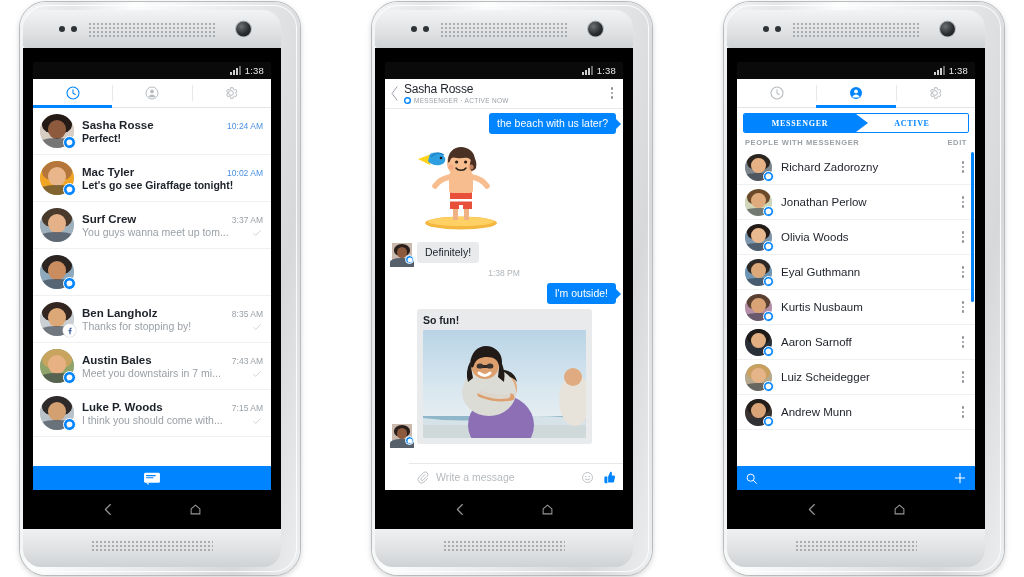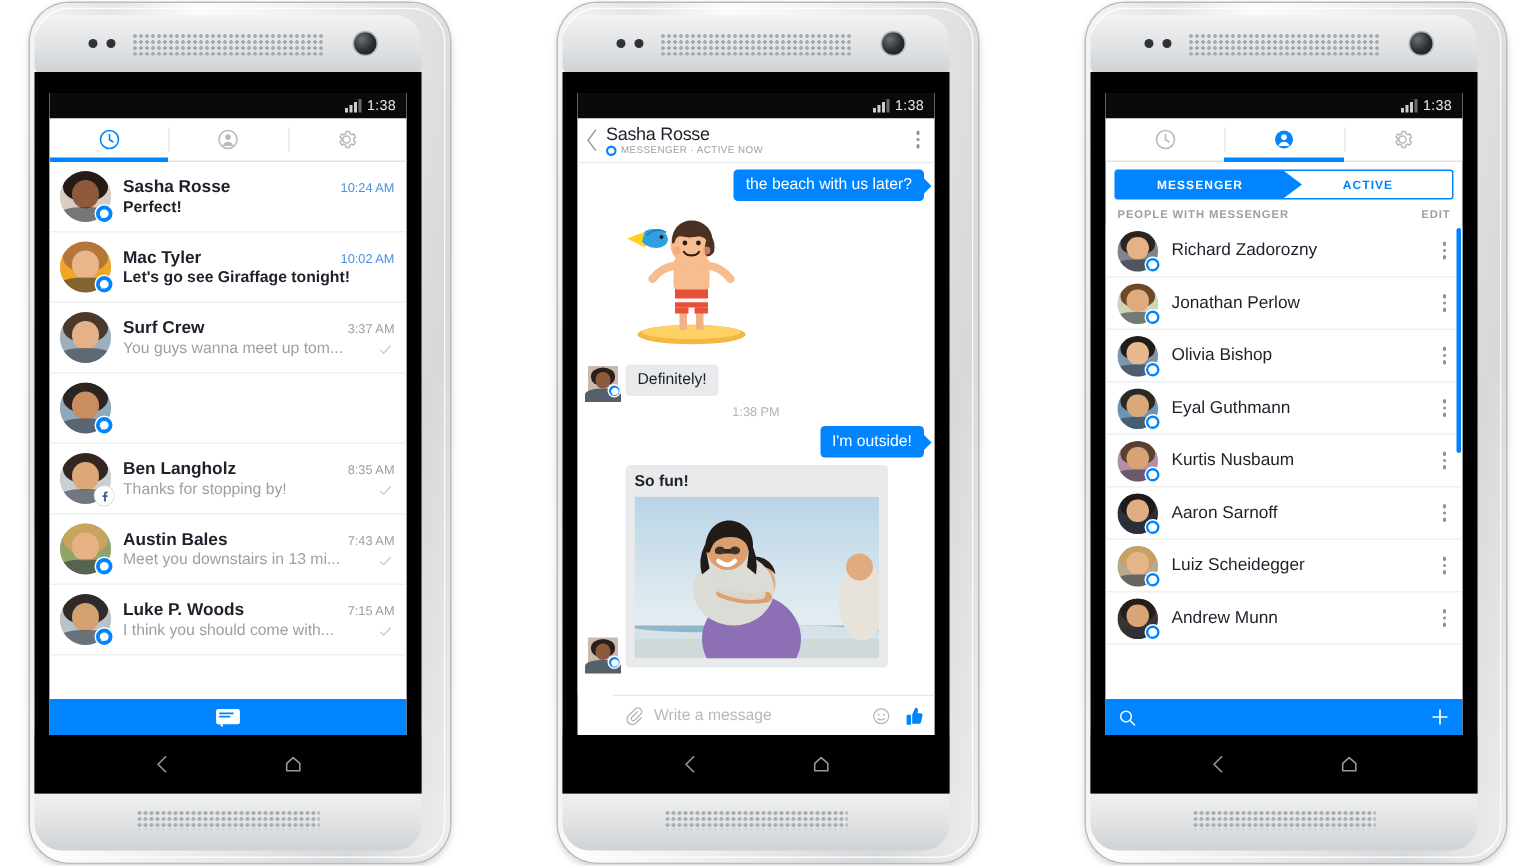--- a/index.html
+++ b/index.html
@@ -141,21 +141,21 @@
   .photo { width:163px; height:108px; border-radius:1px; overflow:hidden; position:relative; }
 
   .composer {
     height:27px; background:#fff; border-top:1px solid #e6e8ea; display:flex; align-items:center;
     gap:7px; padding:0 7px; flex:0 0 auto;margin-left:24px;
   }
   .composer .ph { flex:1 1 auto; font-size:10.5px; color:#b5babe; }
 
   
   .seg { display:flex; height:20px; margin:5px 6px 0; border:1px solid #0084ff; border-radius:2px; overflow:hidden; flex:0 0 auto; position:relative; background:#fff; }
-  .seg .s { flex:1; display:flex; align-items:center; justify-content:center; font-size:8px; letter-spacing:.7px; font-weight:bold; position:relative; }
+  .seg .s { flex:1; display:flex; align-items:center; justify-content:center; font-size:8px; letter-spacing:.7px; font-weight:bold; position:relative;font-family:Liberation Serif, serif; }
   .seg .s.on { background:#0084ff; color:#fff; }
   .seg .s.off { color:#0084ff; }
   .seg .wedge { position:absolute; left:50%; top:0; bottom:0; width:12px; background:#0084ff; clip-path:polygon(0 0,100% 50%,0 100%); }
   .sec-head { display:flex; align-items:center; justify-content:space-between; padding:5px 8px 3px; flex:0 0 auto; }
   .sec-head .l { font-size:7.5px; color:#9aa0a6; letter-spacing:.6px; font-weight:bold; }
   .sec-head .r { font-size:7.5px; color:#9aa0a6; letter-spacing:.6px; font-weight:bold; }
   .contacts { flex:1 1 auto; overflow:hidden; position:relative; background:#fff; }
   .contact { display:flex; align-items:center; gap:9px; padding:3px 8px; height:35px; border-bottom:1px solid #eef0f1; }
   .contact .av, .contact .av .pic { width:27px; height:27px; }
   .contact .badge { width:11px; height:11px; }
@@ -369,21 +369,21 @@
                     <path d="M12 2C6.2 2 1.8 6.3 1.8 11.8c0 3 1.4 5.7 3.7 7.5v3.7l3.4-1.9c.9.26 1.9.4 3 .4 5.8 0 10.2-4.3 10.2-9.7S17.8 2 12 2z" fill="#fff"></path>
                   </svg>
                 </span>
               </div>
               <div class="t-body">
                 <div class="t-row1">
                   <span class="t-name">Austin Bales</span>
                   <span class="t-time">7:43 AM</span>
                 </div>
                 <div class="t-row2">
-                  <span class="t-snip">Meet you downstairs in 13 mi...</span>
+                  <span class="t-snip">Meet you downstairs in 7 mi...</span>
                   <span class="t-st">
                     <svg width="10" height="10" viewBox="0 0 24 24">
                       <path d="M4 13l5 5L20 6" fill="none" stroke="#c3c8cc" stroke-width="1.8" stroke-linecap="round" stroke-linejoin="round"></path>
                     </svg>
                   </span>
                 </div>
               </div>
             </div>
             <div class="thread">
               <div class="av">
@@ -768,21 +768,21 @@
                       <span class="face" style="left:23%;top:18%;width:54%;height:56%;background:#e8b98f"></span>
                       <span class="body" style="background:rgba(40,48,58,.55)"></span>
                     </span>
                   </div>
                   <span class="badge">
                     <svg width="7" height="7" viewBox="0 0 24 24">
                       <path d="M12 2C6.2 2 1.8 6.3 1.8 11.8c0 3 1.4 5.7 3.7 7.5v3.7l3.4-1.9c.9.26 1.9.4 3 .4 5.8 0 10.2-4.3 10.2-9.7S17.8 2 12 2z" fill="#fff"></path>
                     </svg>
                   </span>
                 </div>
-                <span class="c-name">Olivia Bishop</span>
+                <span class="c-name">Olivia Woods</span>
                 <span class="kebab">
                   <i></i>
                   <i></i>
                   <i></i>
                 </span>
               </div>
               <div class="contact">
                 <div class="av">
                   <div class="pic">
                     <span class="pp">

